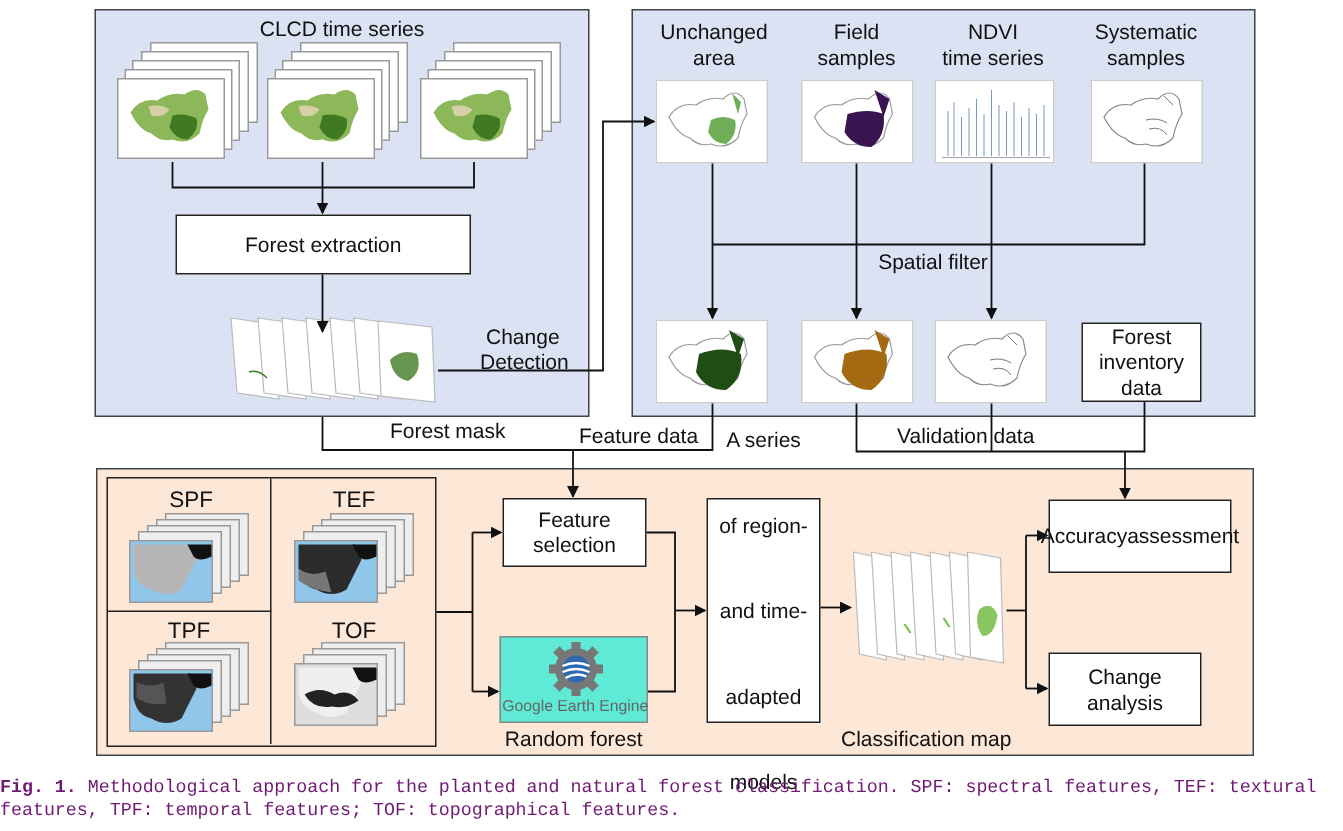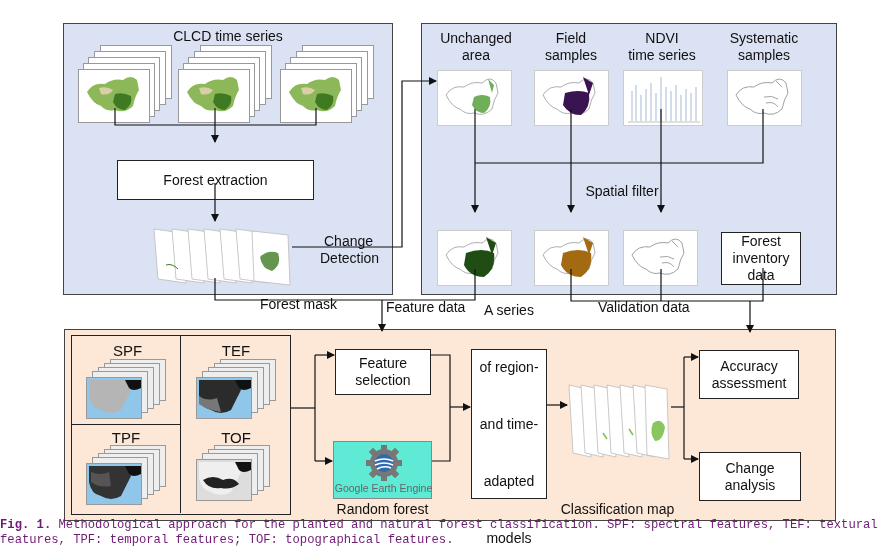--- a/index.html
+++ b/index.html
@@ -1,17 +1,17 @@
 <!DOCTYPE html>
 <html><head>
 <meta charset="utf-8">
 <style>
   html, body { margin:0; padding:0; background:#ffffff; }
   body { width:895px; height:554px; position:relative; overflow:hidden; font-family:"Liberation Sans", sans-serif; color:#111; }
-  .abs { position:absolute;margin-top:17px; }
+  .abs { position:absolute; }
   .panel-blue { background:#dbe2f3; border:1.5px solid #444; box-sizing:border-box; }
   .panel-peach { background:#fde8d8; border:1.5px solid #444; box-sizing:border-box; }
   .box { background:#fff; border:1.5px solid #222; box-sizing:border-box; display:flex; align-items:center; justify-content:center; text-align:right; font-size:14px; line-height:17px; }
   .lbl { font-size:14px; line-height:17px; text-align:center; white-space:nowrap; }
   .thumb { background:#fff; border:1px solid #ccc; box-sizing:border-box; }
   svg.wires { position:absolute; left:0; top:0; pointer-events:none; }
   .caption { position:absolute; left:0; top:518px; width:895px; font-family:Liberation Mono, monospace; font-size:12.2px; line-height:15px; color:#701a75; }
   .caption b { font-weight:bold; }
   .stack div { position:absolute; background:#fff; border:1px solid #999; box-sizing:border-box; }
   .quad-cell { position:absolute; box-sizing:border-box; }
@@ -264,21 +264,21 @@
       <polygon points="53,2 71,6 75,74 57,70"></polygon>
       <polygon points="66,2 84,6 88,74 70,70"></polygon>
       <polygon points="78,2 100,6 102,76 80,72"></polygon>
     </g>
     <path d="M86 40 Q94 34 98 44 Q96 58 88 58 Q82 50 86 40Z" fill="#7cc04e" opacity="0.9"></path>
     <path d="M62 46 L66 52 M36 50 L40 56" stroke="#7cc04e" stroke-width="1.5"></path>
   </svg>
 </div>
 <div class="abs lbl" style="left:560px;top:484px;width:115px;">Classification map</div>
 
-<div class="abs box" style="left:699px;top:333px;width:100px;height:49px;flex-direction:column;">
+<div class="abs box" style="left:699px;top:333px;width:122px;height:49px;">
   <span>Accuracy</span>
   <span>assessment</span>
 </div>
 <div class="abs box" style="left:699px;top:435px;width:102px;height:49px;flex-direction:column;">
   <span>Change</span>
   <span>analysis</span>
 </div>
 
 <svg class="wires" width="895" height="554" viewBox="0 0 895 554">
   <defs>

